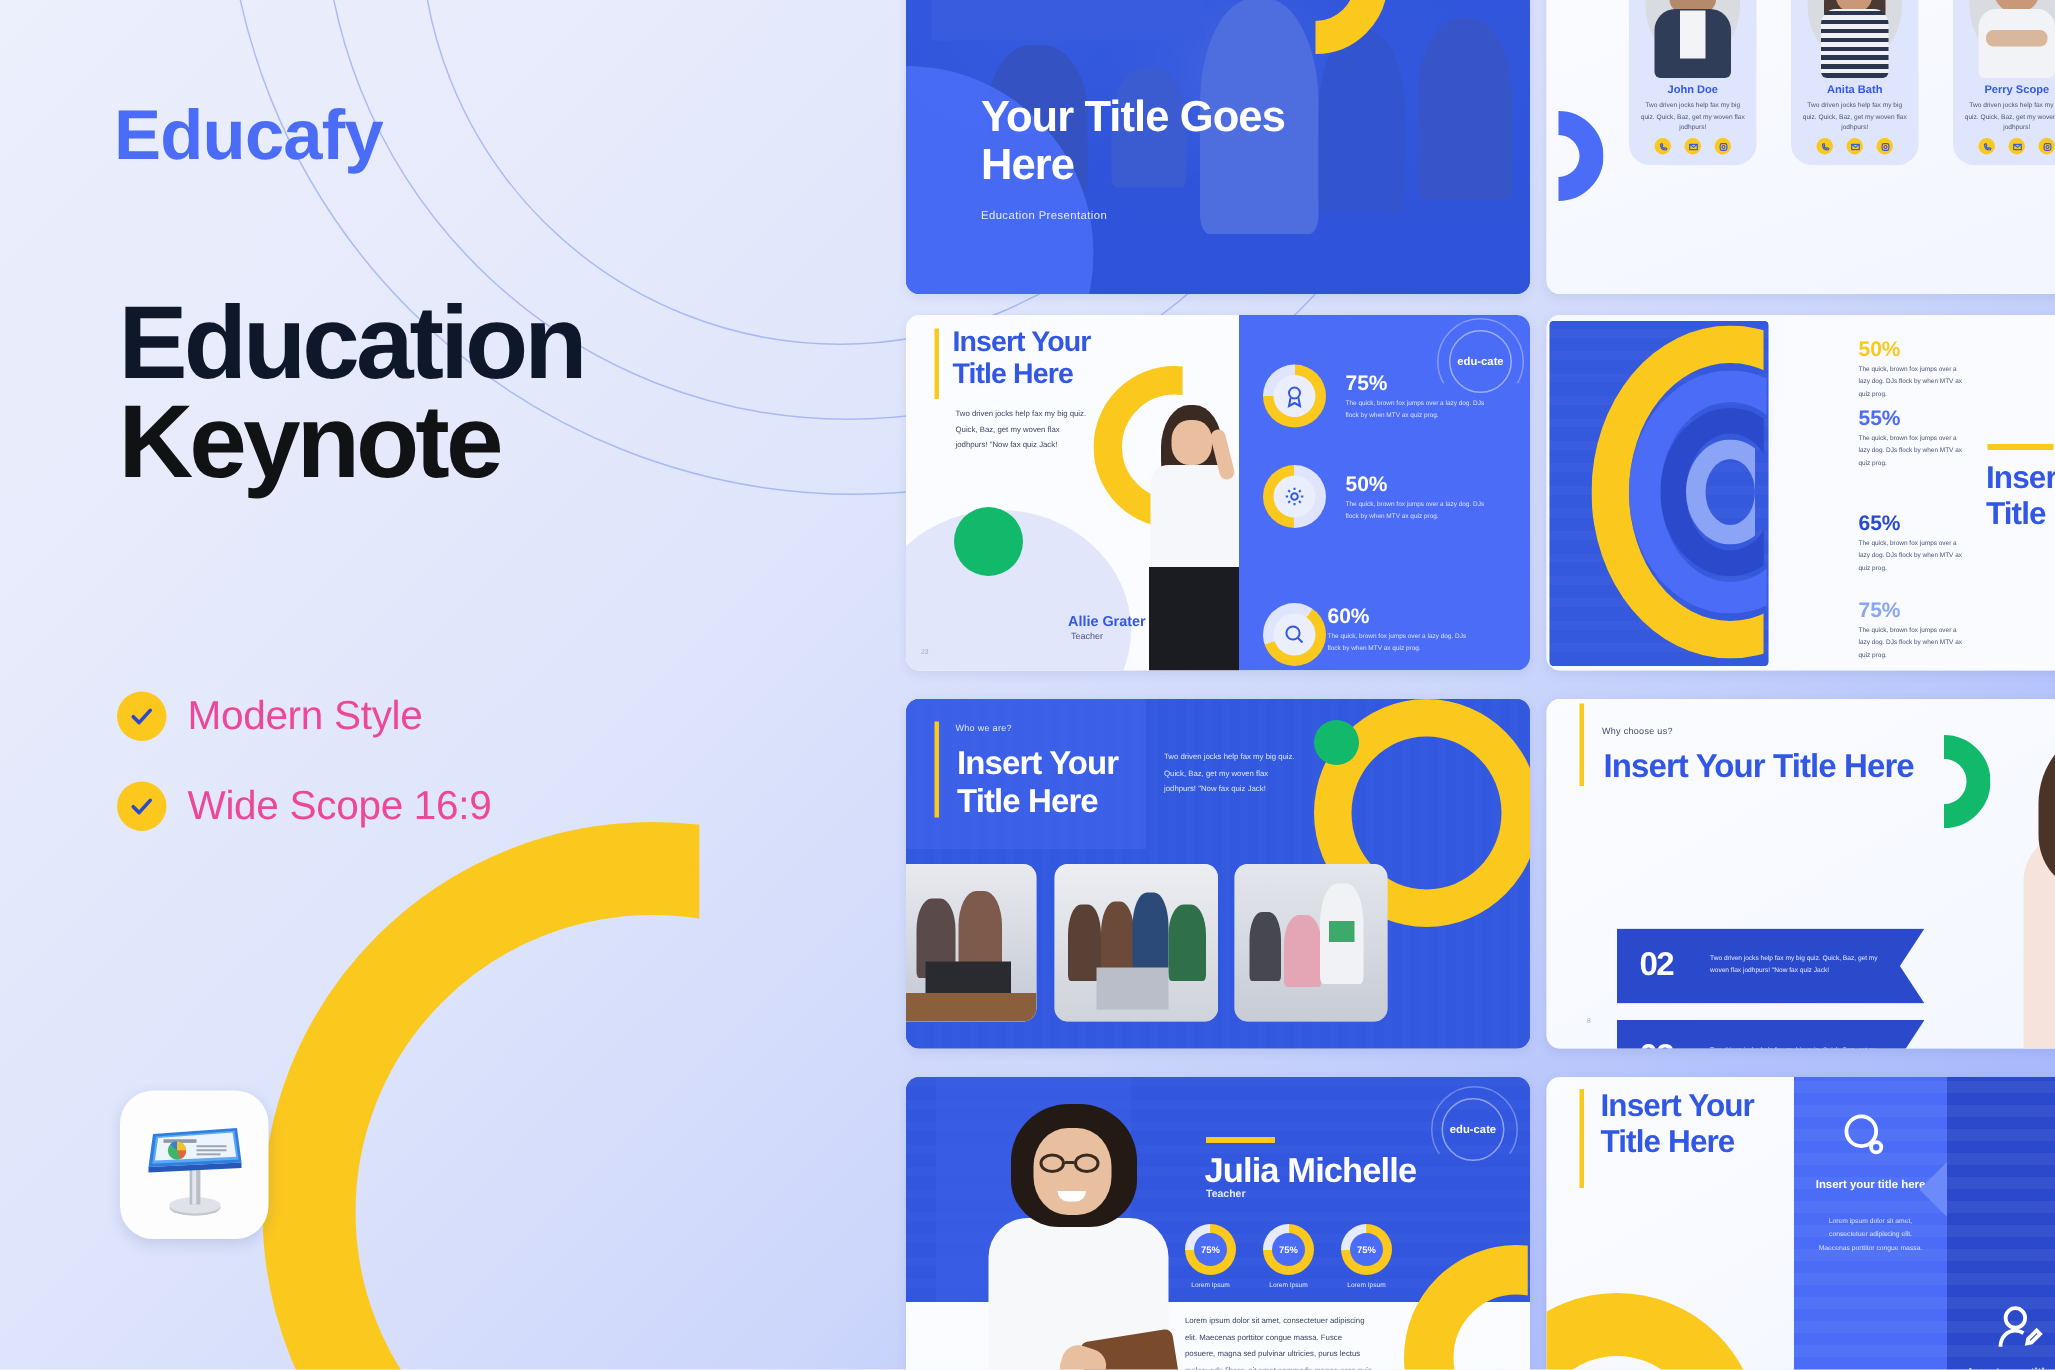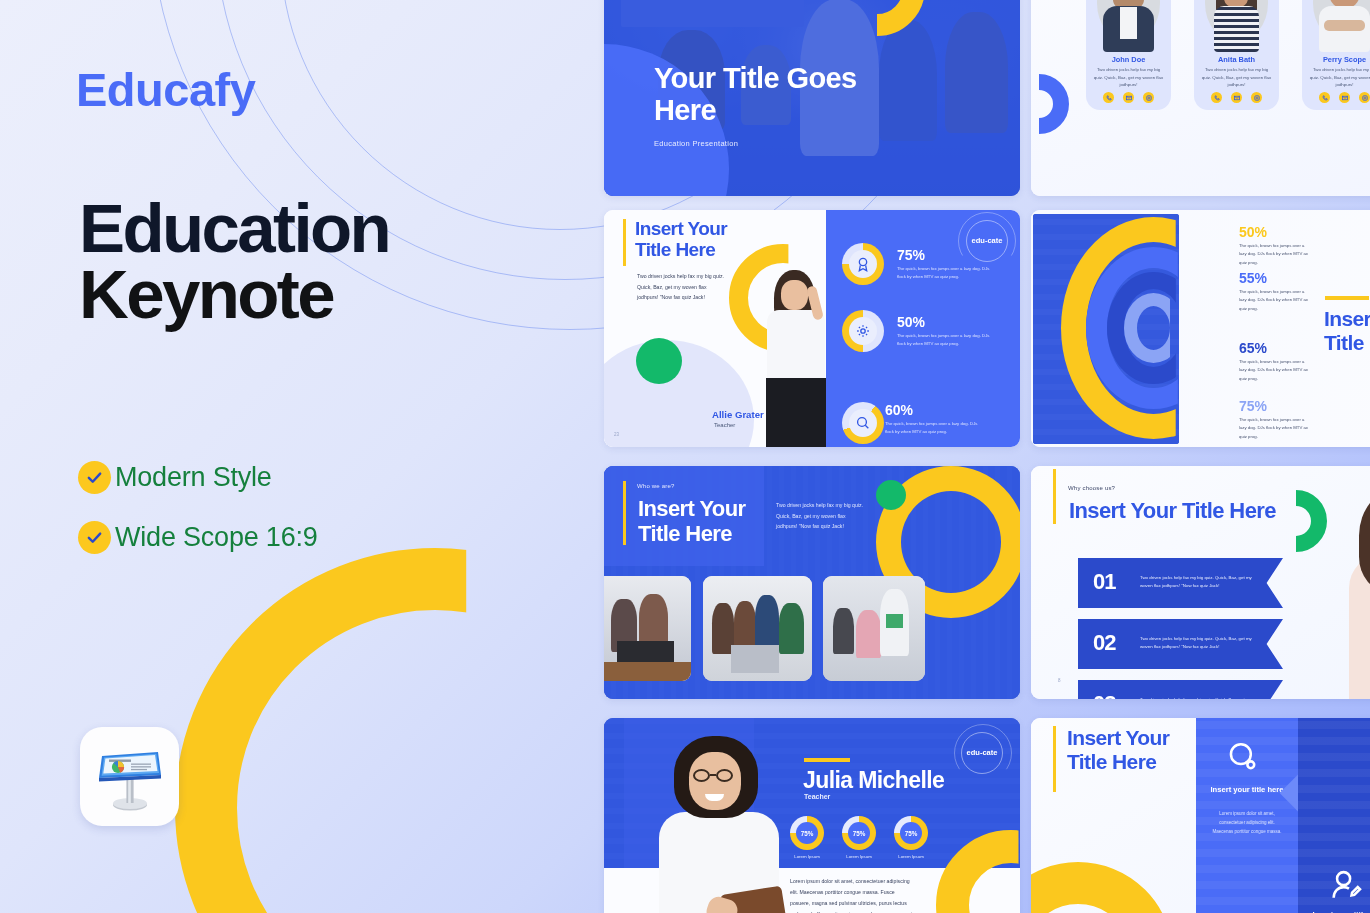--- a/index.html
+++ b/index.html
@@ -42,21 +42,21 @@
   .headline .l.accent { color:#0f172a; }
 
   .features { position:absolute; left:78px; top:461px; }
   .feat { display:flex; align-items:center; margin-bottom:27px; height:33px; }
   .check {
     width:33px; height:33px; border-radius:50%;
     background:#fcc81e; flex:none;
     display:flex; align-items:center; justify-content:center;
   }
   .feat-label {
-    margin-left:4px; font-size:27px; color:#15803d;
+    margin-left:14px; font-size:27px; color:#ec4899;
     letter-spacing:-.2px; white-space:nowrap;
   }
 
   .appicon {
     position:absolute; left:80px; top:727px;
     width:99px; height:99px; border-radius:22px;
     background:#fdfdfe;
     box-shadow:0 3px 9px rgba(60,80,160,.17);
     display:flex; align-items:center; justify-content:center;
   }
@@ -465,24 +465,20 @@
 
     <div style="position:absolute;left:272px;top:18px;width:148px;height:215px;overflow:hidden;">
       <div style="position:absolute;left:46px;top:70px;width:115px;height:150px;border-radius:34px 34px 0 0;background:#f5e3dc;"></div>
 
       <div style="position:absolute;left:56px;top:4px;width:88px;height:104px;border-radius:46% 46% 34% 34%;background:#4b3328;"></div>
 
     </div>
 
     <div style="position:absolute;left:234px;top:24px;width:62px;height:62px;border-radius:50%;border:16px solid #13b96a;clip-path:polygon(50% 0,100% 0,100% 100%,50% 100%);"></div>
 
-    <div style="position:absolute;left:47px;top:92px;width:205px;height:50px;background:#2b4acb;clip-path:polygon(0 0,100% 0,92% 50%,100% 100%,0 100%);">
-      <div style="position:absolute;left:15px;top:11px;color:#fff;font-size:22px;font-weight:bold;letter-spacing:-1px;">01</div>
-      <div style="position:absolute;left:62px;top:16px;width:113px;color:#e7ecff;font-size:4.4px;line-height:1.9;">Two driven jocks help fax my big quiz. Quick, Baz, get my woven flax jodhpurs! "Now fax quiz Jack!</div>
-    </div>
     <div style="position:absolute;left:47px;top:153px;width:205px;height:50px;background:#2b4acb;clip-path:polygon(0 0,100% 0,92% 50%,100% 100%,0 100%);">
       <div style="position:absolute;left:15px;top:11px;color:#fff;font-size:22px;font-weight:bold;letter-spacing:-1px;">02</div>
       <div style="position:absolute;left:62px;top:16px;width:113px;color:#e7ecff;font-size:4.4px;line-height:1.9;">Two driven jocks help fax my big quiz. Quick, Baz, get my woven flax jodhpurs! "Now fax quiz Jack!</div>
     </div>
     <div style="position:absolute;left:47px;top:214px;width:205px;height:50px;background:#2b4acb;clip-path:polygon(0 0,100% 0,92% 50%,100% 100%,0 100%);">
       <div style="position:absolute;left:15px;top:11px;color:#fff;font-size:22px;font-weight:bold;letter-spacing:-1px;">03</div>
       <div style="position:absolute;left:62px;top:16px;width:113px;color:#e7ecff;font-size:4.4px;line-height:1.9;">Two driven jocks help fax my big quiz. Quick, Baz, get my woven flax jodhpurs! "Now fax quiz Jack!</div>
     </div>
     <div class="pnum" style="left:27px;top:212px;">8</div>
   </div>

